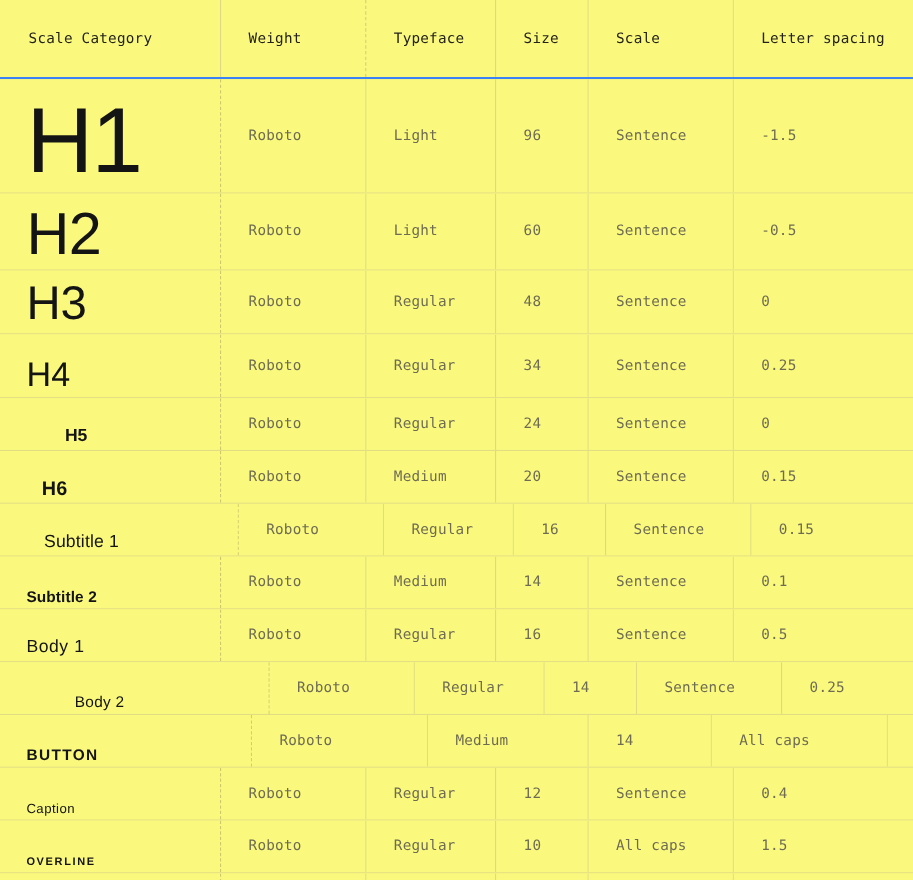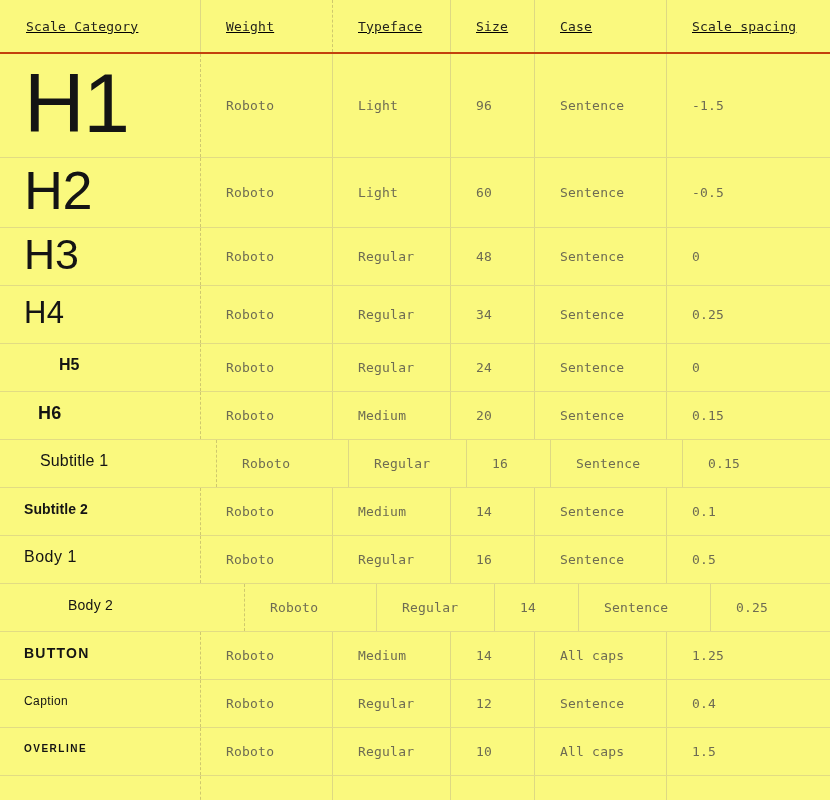--- a/index.html
+++ b/index.html
@@ -48,42 +48,42 @@
 
   
   .cell.dashed-left::before {
     background: none;
     border-left: 1px dashed #cfc96d;
     width: 0;
   }
 
   
   .header-row {
-    height: 54px;
-    border-bottom: 2px solid #c2410c;
-    text-decoration: underline;
+    height: 72px;
+    border-bottom: 2px solid #3b82f6;
   }
   .header-row .cell {
     font-size: 13px;
     letter-spacing: 0.2px;
     color: #23231c;
   }
 
   
   .data-row {
     border-bottom: 1px solid #e2dc83;
   }
   .data-row .cell.meta {
     font-size: 13px;
     color: #6e6c53;
     letter-spacing: 0.2px;
   }
 
   
   .cell.sample {
+    align-items: flex-end;
     padding-bottom: 4px;
     padding-left: 24px;
     color: #141414;
     font-family: "Liberation Sans", sans-serif;
     line-height: 1.02;
   }
 
   .sample-text { display: block; }
 
   
@@ -116,24 +116,24 @@
     <div class="cell">
       <span>Weight</span>
     </div>
     <div class="cell dashed-left">
       <span>Typeface</span>
     </div>
     <div class="cell">
       <span>Size</span>
     </div>
     <div class="cell">
-      <span>Case</span>
+      <span>Scale</span>
     </div>
     <div class="cell">
-      <span>Scale spacing</span>
+      <span>Letter spacing</span>
     </div>
   </div>
 
   <div id="rows-host">
       <div class="row data-row" style="height: 104px;">
         <div class="cell sample">
           <span class="sample-text s-h1">H1</span>
         </div>
         <div class="cell meta dashed-left">
           <span>Roboto</span>
@@ -324,21 +324,21 @@
         <div class="cell meta">
           <span>14</span>
         </div>
         <div class="cell meta">
           <span>Sentence</span>
         </div>
         <div class="cell meta">
           <span>0.25</span>
         </div>
       </div>
-      <div class="row data-row" style="height: 48px;">
+      <div class="row data-row" style="height: 48px; gap: 28px;">
         <div class="cell sample">
           <span class="sample-text s-button">BUTTON</span>
         </div>
         <div class="cell meta dashed-left">
           <span>Roboto</span>
         </div>
         <div class="cell meta">
           <span>Medium</span>
         </div>
         <div class="cell meta">

